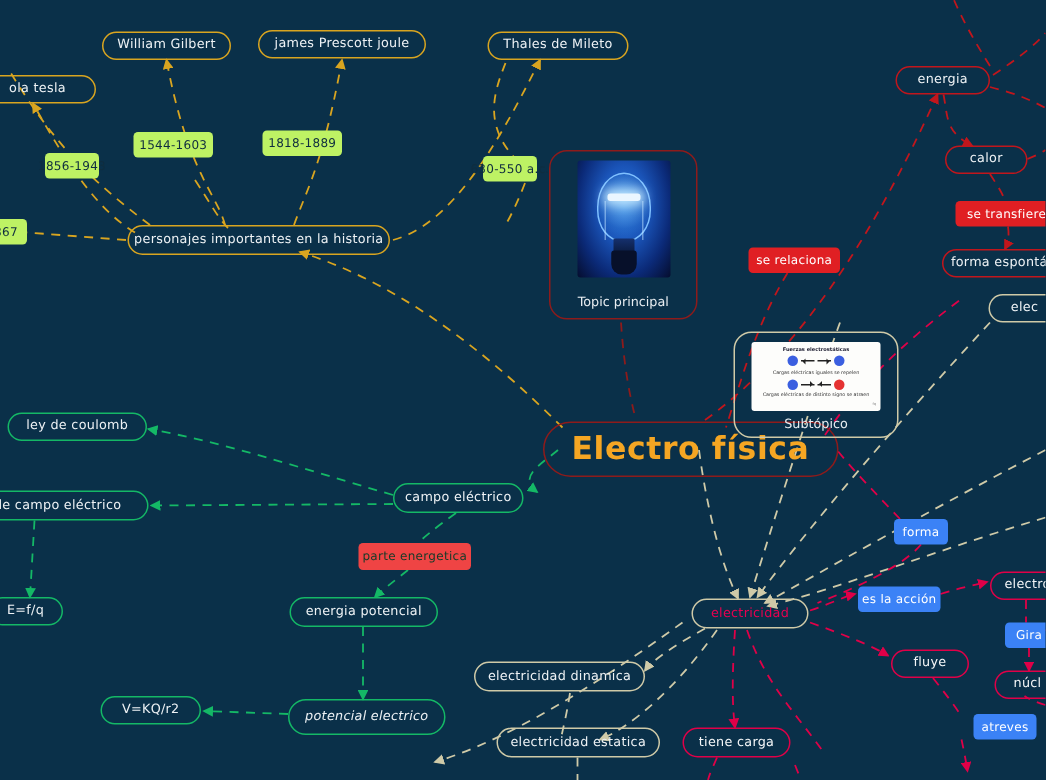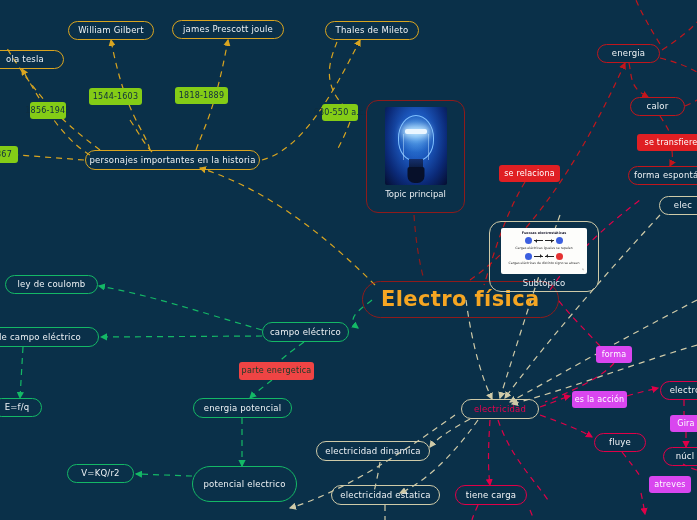--- a/index.html
+++ b/index.html
@@ -32,25 +32,25 @@
   
   .badge{
     border-radius:3px;
     padding:4px 7px;
     font-size:8px;
     border:none;
   }
 
   
   .t-gold       { border-color:#d9a520; color:#eef2f5; }
-  .t-gold-badge { background:#84cc16; color:#0f2d3f; }
+  .t-gold-badge { background:#bef264; color:#0f2d3f; }
   .t-red        { border-color:#c1161c; color:#eef2f5; }
   .t-red-badge  { background:#e01f23; color:#ffffff; }
   .t-crim       { border-color:#e00048; color:#f4f6f8; }
-  .t-crim-badge { background:#d946ef; color:#ffffff; }
+  .t-crim-badge { background:#3b82f6; color:#ffffff; }
   .t-green      { border-color:#14b866; color:#eef2f5; }
   .t-green-badge{ background:#ef4444; color:#123b28; }
   .t-cream      { border-color:#cfcaa8; color:#eef2f5; }
   .t-cream-crim { border-color:#cfcaa8; color:#e80050; }
 
   
   .central{
     border-radius:999px;
     border:1.3px solid #8e1b1b;
     background:transparent;
@@ -60,21 +60,21 @@
     color:#f5a623;
     letter-spacing:.4px;
     text-align:right;
   }
 
   
   .imgcard{
     position:absolute;
     border-radius:12px;
     border:1.2px solid;
-    display:flex;flex-direction:column;align-items:center;justify-content:flex-start;
+    display:flex;flex-direction:column;align-items:center;justify-content:space-between;
     padding:6px 8px 5px 8px;
     box-sizing:border-box;
   }
   .imgcard .cap{
     margin-top:4px;font-size:8.5px;color:#e8edf1;white-space:nowrap;
   }
   .bulbbox{
     width:62px;height:78px;border-radius:2px;
     background:radial-gradient(ellipse at 50% 38%, #2f7fe0 0%, #1a54b8 38%, #0b2a78 70%, #050d2e 100%);
     position:relative;overflow:hidden;
@@ -258,21 +258,21 @@
       <div class="node pill t-red" style="left: 630px; top: 97px; width: 55px; height: 19px;">calor</div>
       <div class="node badge t-red-badge" style="left: 637px; top: 134px; width: 68px; height: 17px;">se transfiere</div>
       <div class="node pill t-red" style="left: 628px; top: 166px; width: 82px; height: 19px;">forma espontán</div>
       <div class="node badge t-red-badge" style="left: 499px; top: 165px; width: 61px; height: 17px;">se relaciona</div>
       <div class="node pill t-green" style="left: 5px; top: 275px; width: 93px; height: 19px;">ley de coulomb</div>
       <div class="node pill t-green" style="left: -36px; top: 327px; width: 135px; height: 20px;">ad de campo eléctrico</div>
       <div class="node pill t-green" style="left: -8px; top: 398px; width: 50px; height: 19px;">E=f/q</div>
       <div class="node pill t-green" style="left: 262px; top: 322px; width: 87px; height: 20px;">campo eléctrico</div>
       <div class="node badge t-green-badge" style="left: 239px; top: 362px; width: 75px; height: 18px;">parte energetica</div>
       <div class="node pill t-green" style="left: 193px; top: 398px; width: 99px; height: 20px;">energia potencial</div>
-      <div class="node pill t-green" style="left: 192px; top: 466px; width: 105px; height: 36px;">potencial electrico</div>
+      <div class="node pill t-green" style="left: 192px; top: 466px; width: 105px; height: 24px; font-style: italic;">potencial electrico</div>
       <div class="node pill t-green" style="left: 67px; top: 464px; width: 67px; height: 19px;">V=KQ/r2</div>
       <div class="node pill t-cream-crim" style="left: 461px; top: 399px; width: 78px; height: 20px;">electricidad</div>
       <div class="node pill t-cream" style="left: 316px; top: 441px; width: 114px; height: 20px;">electricidad dinamica</div>
       <div class="node pill t-cream" style="left: 331px; top: 485px; width: 109px; height: 20px;">electricidad estatica</div>
       <div class="node pill t-cream" style="left: 659px; top: 196px; width: 48px; height: 19px;">elec</div>
       <div class="node badge t-crim-badge" style="left: 596px; top: 346px; width: 36px; height: 17px;">forma</div>
       <div class="node badge t-crim-badge" style="left: 572px; top: 391px; width: 55px; height: 17px;">es la acción</div>
       <div class="node pill t-crim" style="left: 660px; top: 381px; width: 50px; height: 19px;">electro</div>
       <div class="node badge t-crim-badge" style="left: 670px; top: 415px; width: 32px; height: 17px;">Gira</div>
       <div class="node pill t-crim" style="left: 663px; top: 447px; width: 44px; height: 19px;">núcl</div>

